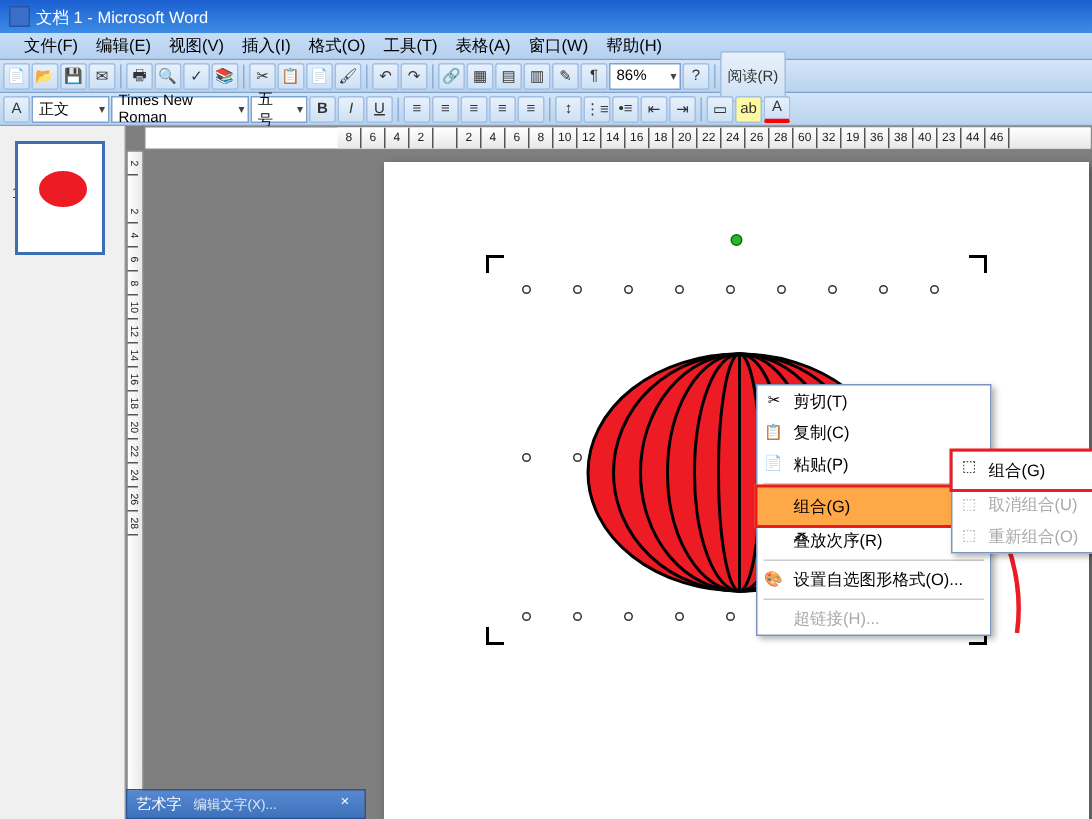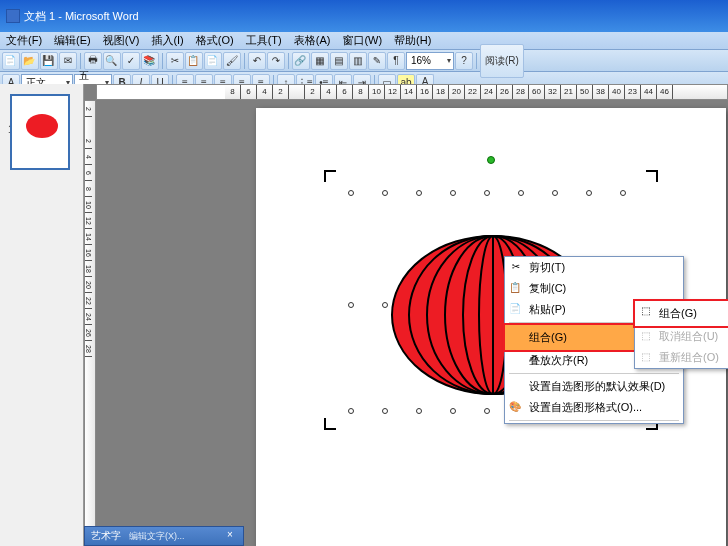--- a/index.html
+++ b/index.html
@@ -1,22 +1,22 @@
 <!DOCTYPE html>
 <html><head>
 <meta charset="utf-8">
 <style>
 * { margin: 0; padding: 0; box-sizing: border-box; font-family: "Microsoft YaHei", Arial, sans-serif; }
 body { width: 728px; height: 546px; overflow: hidden; background: #fff; position: relative; }
 
-.title-bar { height: 32px; background: linear-gradient(#1b5fd0, #3d8de6); color: #fff; font-size: 11px; padding: 4px 6px; display: flex; align-items: center; }
+.title-bar { height: 22px; background: linear-gradient(#1b5fd0, #3d8de6); color: #fff; font-size: 11px; padding: 4px 6px; display: flex; align-items: center; }
 .title-icon { width: 14px; height: 14px; background: #3a6ec8; border: 1px solid #2454a8; margin-right: 4px; display: inline-block; }
 .title-text { font-weight: normal; }
 
-.menu-bar { height: 18px; background: linear-gradient(#c7ddf6, #b5d0f0); font-size: 11px; display: flex; padding: 0 0; align-items: center; border-bottom: 1px solid #7fa3d0; }
+.menu-bar { height: 18px; background: linear-gradient(#c7ddf6, #b5d0f0); font-size: 11px; display: flex; padding: 0 10px; align-items: center; border-bottom: 1px solid #7fa3d0; }
 .menu-item { padding: 0 6px; cursor: default; }
 
 .toolbar { height: 22px; background: linear-gradient(#d4e5f7, #b9d3ee); border-bottom: 1px solid #7fa3d0; display: flex; align-items: center; padding: 0 2px; font-size: 10px; gap: 1px; }
 .tb-btn { width: 18px; height: 18px; background: linear-gradient(#e8f1fb, #cde1f5); border: 1px solid #a3c0e3; border-radius: 2px; display: inline-flex; align-items: center; justify-content: center; font-size: 10px; color: #333; }
 .tb-sep { width: 1px; height: 16px; background: #8aaed8; margin: 0 2px; }
 .tb-combo { height: 18px; background: #fff; border: 1px solid #7fa3d0; font-size: 10px; padding: 0 14px 0 4px; position: relative; display: inline-flex; align-items: center; }
 .tb-combo::after { content: "▾"; position: absolute; right: 2px; font-size: 8px; color: #444; }
 
 .workspace { position: absolute; top: 84px; left: 0; right: 0; bottom: 0; background: #7f7f7f; display: flex; }
 .thumb-panel { width: 84px; background: #f0f0f0; border-right: 1px solid #999; position: relative; }
@@ -101,29 +101,30 @@
   <span class="tb-sep"></span>
   <span class="tb-btn">↶</span>
   <span class="tb-btn">↷</span>
   <span class="tb-sep"></span>
   <span class="tb-btn">🔗</span>
   <span class="tb-btn">▦</span>
   <span class="tb-btn">▤</span>
   <span class="tb-btn">▥</span>
   <span class="tb-btn">✎</span>
   <span class="tb-btn">¶</span>
-  <span class="tb-combo" style="width:48px">16%</span>
+  <span class="tb-combo" style="width:48px">86%</span>
   <span class="tb-btn">?</span>
   <span class="tb-sep"></span>
   <span class="tb-btn" style="width:auto;padding:16px 4px">阅读(R)</span>
 </div>
 
 <div class="toolbar">
   <span class="tb-btn">A</span>
   <span class="tb-combo" style="width:52px">正文</span>
+  <span class="tb-combo" style="width:92px">Times New Roman</span>
   <span class="tb-combo" style="width:38px">五号</span>
   <span class="tb-btn">
       <b>B</b>
     </span>
   <span class="tb-btn">
       <i>I</i>
     </span>
   <span class="tb-btn">
       <u>U</u>
     </span>
@@ -194,22 +195,22 @@
           <div class="hruler-tick">14</div>
           <div class="hruler-tick">16</div>
           <div class="hruler-tick">18</div>
           <div class="hruler-tick">20</div>
           <div class="hruler-tick">22</div>
           <div class="hruler-tick">24</div>
           <div class="hruler-tick">26</div>
           <div class="hruler-tick">28</div>
           <div class="hruler-tick">60</div>
           <div class="hruler-tick">32</div>
-          <div class="hruler-tick">21</div>
-          <div class="hruler-tick">50</div>
+          <div class="hruler-tick">19</div>
+          <div class="hruler-tick">36</div>
           <div class="hruler-tick">38</div>
           <div class="hruler-tick">40</div>
           <div class="hruler-tick">23</div>
           <div class="hruler-tick">44</div>
           <div class="hruler-tick">46</div>
         </div>
     </div>
     <div class="vruler" id="vruler">
         <div class="vruler-tick">2</div>
         <div class="vruler-tick"></div>
@@ -288,23 +289,23 @@
 </div>
 
 <div class="ctx-menu main">
   <div class="ctx-item"><span class="ctx-icon">✂</span><span>剪切(T)</span></div>
   <div class="ctx-item"><span class="ctx-icon">📋</span><span>复制(C)</span></div>
   <div class="ctx-item"><span class="ctx-icon">📄</span><span>粘贴(P)</span></div>
   <div class="ctx-sep"></div>
   <div class="ctx-item hl-red"><span>组合(G)</span><span class="ctx-arrow">▶</span></div>
   <div class="ctx-item"><span>叠放次序(R)</span><span class="ctx-arrow">▶</span></div>
   <div class="ctx-sep"></div>
-  <div class="ctx-item"><span>设置自选图形的默认效果(D)</span></div>
   <div class="ctx-item"><span class="ctx-icon">🎨</span><span>设置自选图形格式(O)...</span></div>
   <div class="ctx-sep"></div>
+  <div class="ctx-item disabled"><span>超链接(H)...</span></div>
 </div>
 
 <div class="ctx-menu sub">
   <div class="ctx-item hl-red2"><span class="ctx-icon">⬚</span><span>组合(G)</span></div>
   <div class="ctx-item disabled"><span class="ctx-icon">⬚</span><span>取消组合(U)</span></div>
   <div class="ctx-item disabled"><span class="ctx-icon">⬚</span><span>重新组合(O)</span></div>
 </div>
 
 <svg class="callout-arrow" viewBox="0 0 40 94">
   <path d="M 30 94 Q 36 50 10 6" stroke="#ed1c24" stroke-width="3" fill="none"></path>

